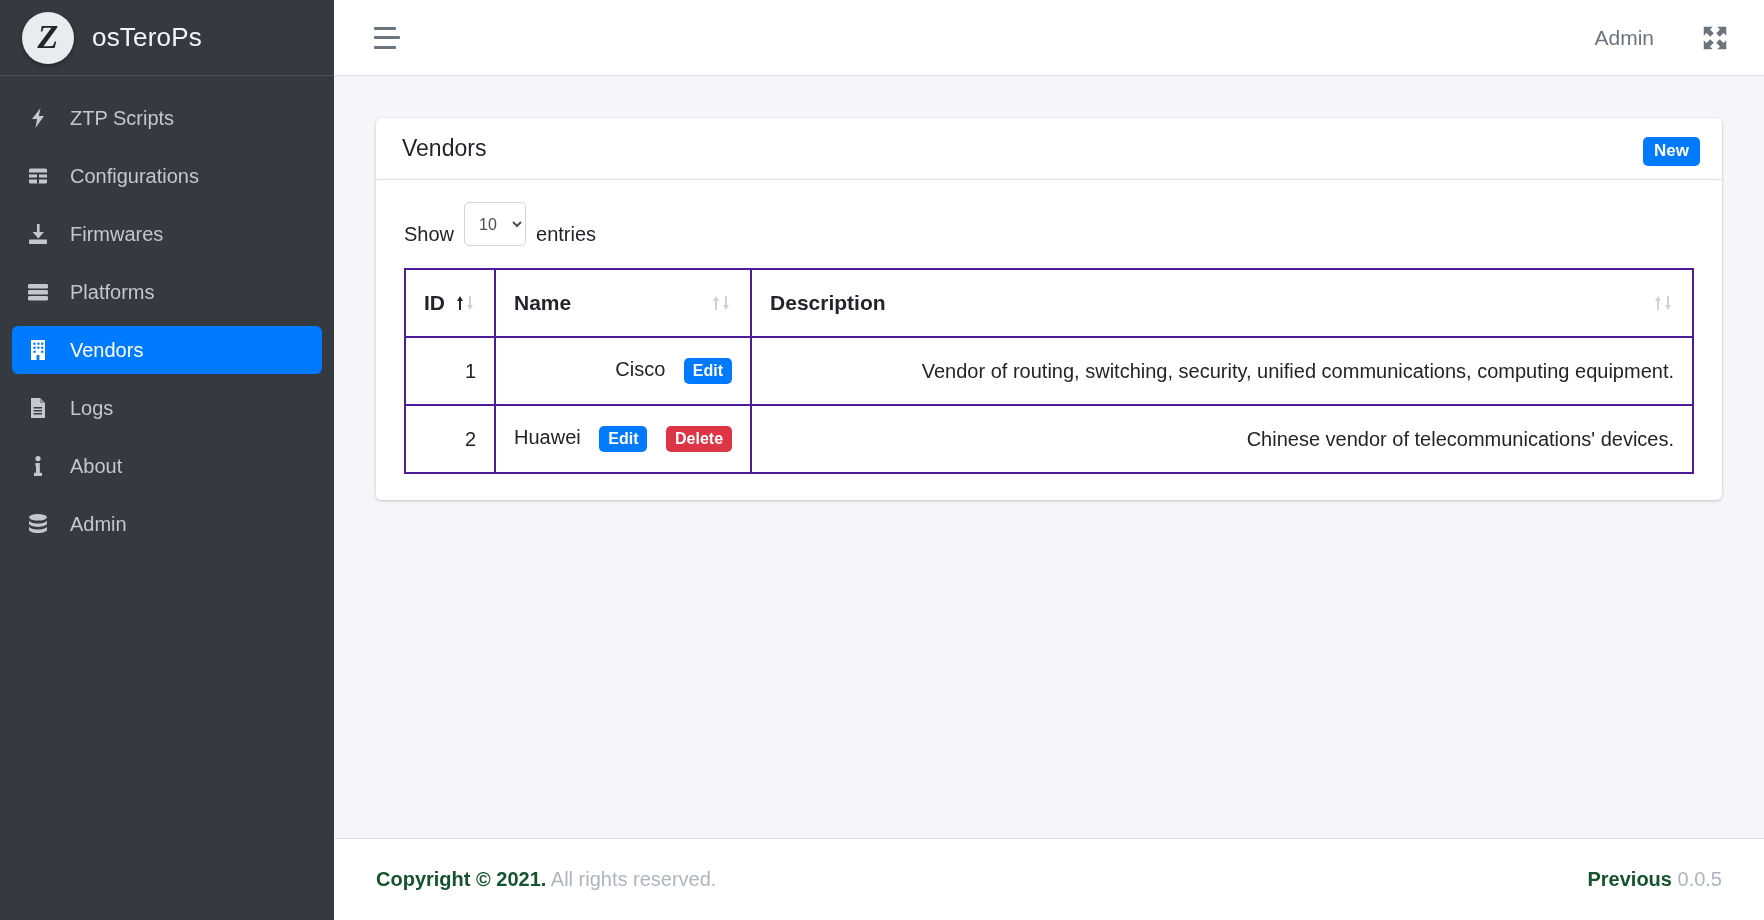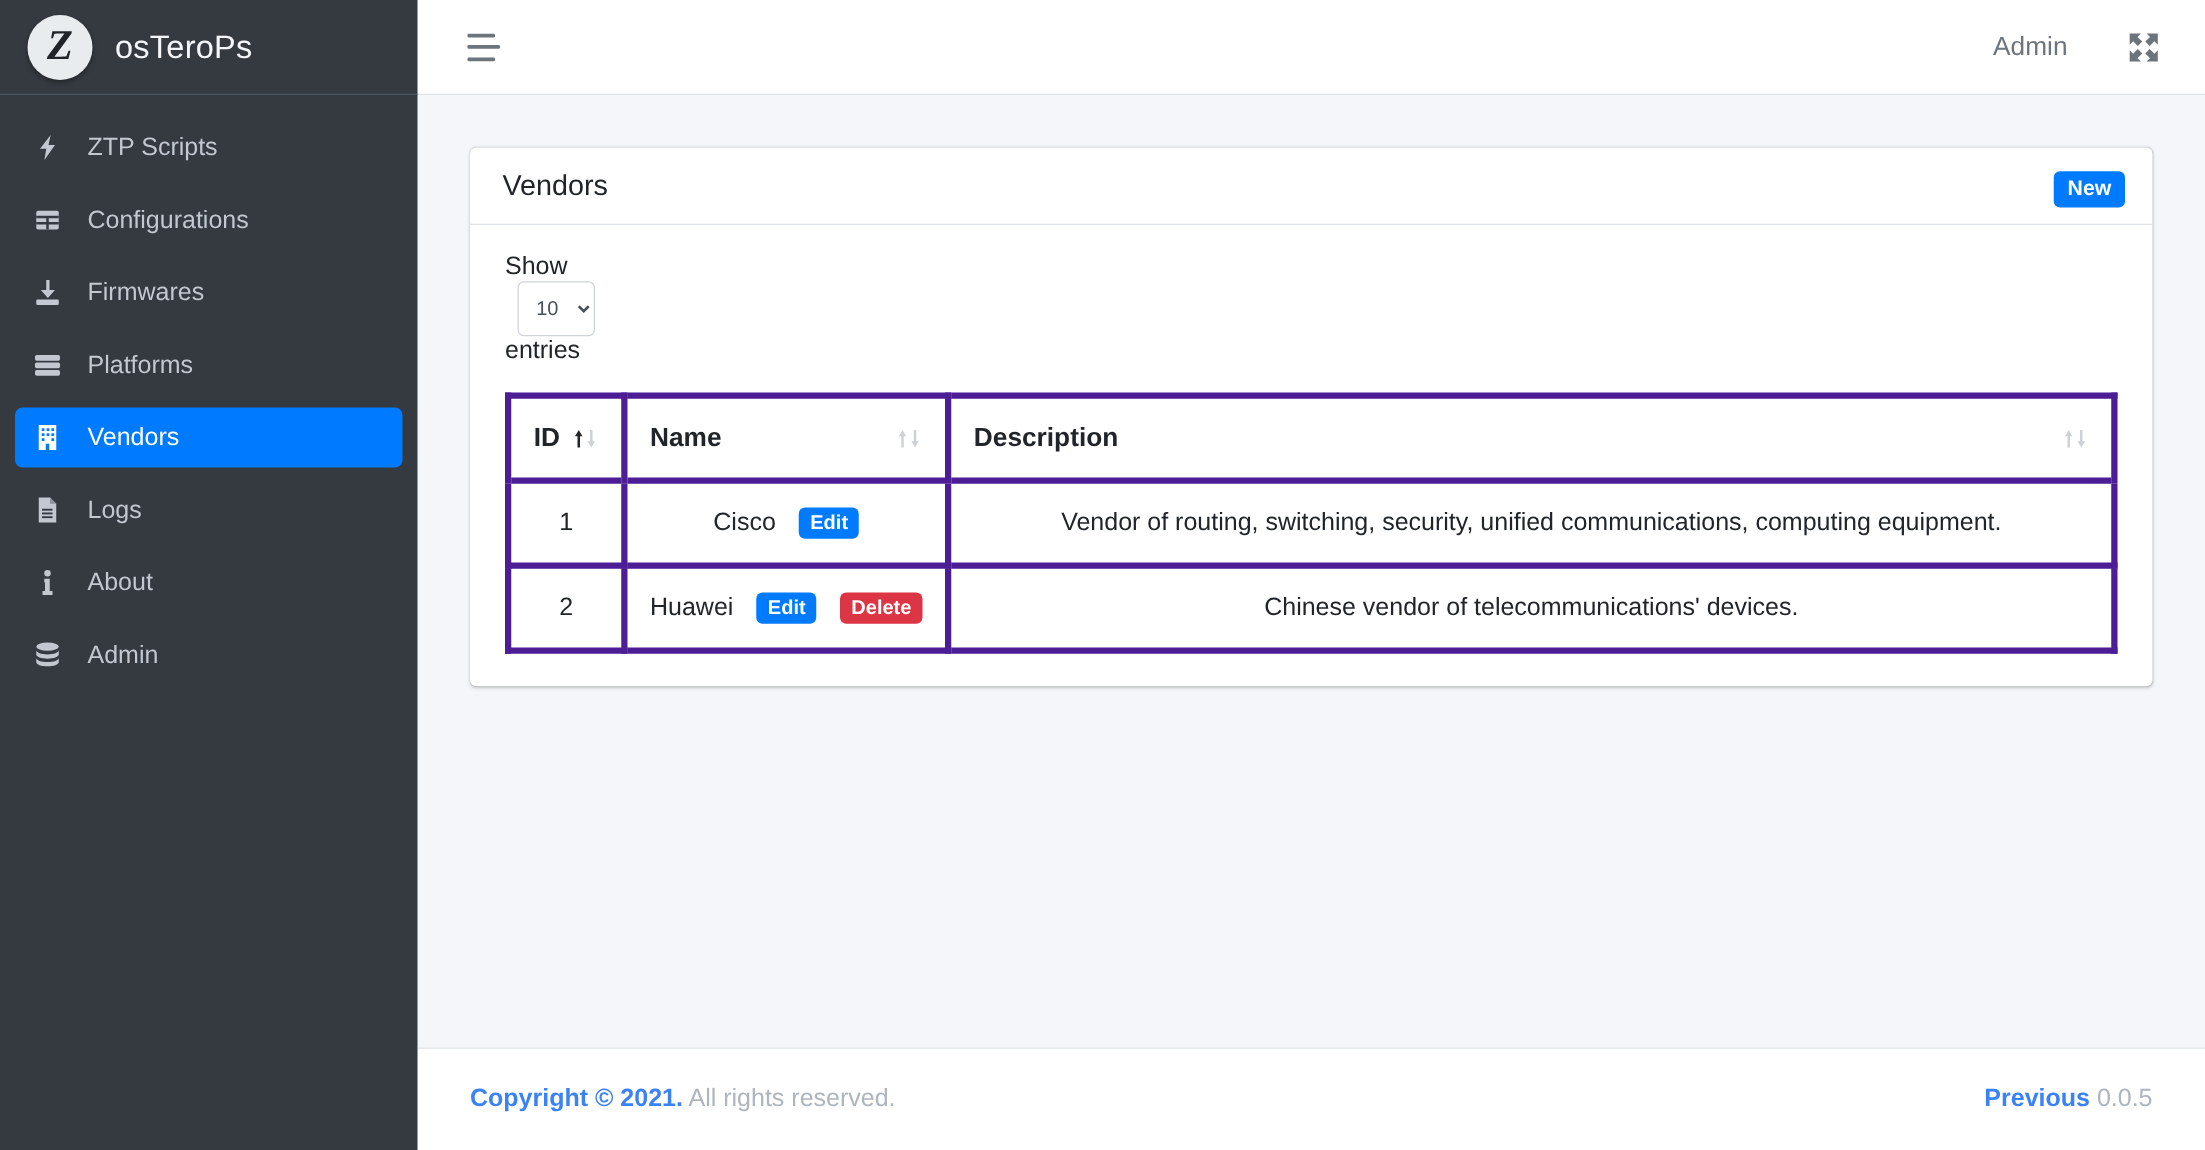--- a/index.html
+++ b/index.html
@@ -101,38 +101,38 @@
   .btn-new {
     position: absolute; right: 22px; top: 19px;
     background: #007bff; color: #fff;
     font-size: 17px; font-weight: bold;
     padding: 5px 11px; border-radius: 5px;
     border: none; cursor: pointer; line-height: 1.1; text-align: center;
   }
   .card-body { padding: 22px 28px 26px 28px; }
 
   .length-row {
-    display: flex; align-items: flex-start;
-    font-size: 20px; color: #212529; margin-bottom: 22px; flex-direction: column;
+    display: flex; align-items: flex-end;
+    font-size: 20px; color: #212529; margin-bottom: 22px;
   }
   .length-select {
     margin: 0 10px;
     border: 1px solid #ced4da; border-radius: 5px;
     background: #fff; color: #495057;
     font-family: "Liberation Sans", sans-serif;
     font-size: 16px;
     height: 44px; width: 62px;
     padding: 0 6px 0 10px;
     cursor: pointer;
   }
 
   table.dt { width: 100%; border-collapse: collapse; }
   table.dt th, table.dt td {
-    border: 5px solid #4c1d95;
-    padding: 0 18px; height: 68px; text-align: center;
+    border: 2px solid #4c1d95;
+    padding: 0 18px; height: 68px; text-align: right;
     vertical-align: middle;
   }
   table.dt thead th {
     font-size: 21px; font-weight: bold; color: #212529;
     border-bottom-width: 2px; position: relative; cursor: pointer;
   }
   th .th-inner { display: flex; align-items: center; }
   th.col-id { width: 82px; }
   th.col-name { width: 218px; }
   th .sort { margin-left: auto; display: inline-flex; }
@@ -163,21 +163,21 @@
   }
   .page-link:last-child { border-right: none; }
   .page-link.active { background: #007bff; color: #fff; font-weight: normal; }
 
   .footer {
     height: 82px; min-height: 82px; background: #fff;
     border-top: 1px solid #dee2e6;
     display: flex; align-items: center;
     padding: 0 42px; font-size: 20px; color: #adb5bd;
   }
-  .footer b { color: #3b82f6; font-weight: bold; }
+  .footer b { color: #14532d; font-weight: bold; }
   .footer-right { margin-left: auto; }
 </style>
 </head>
 <body>
 
 <div class="app">
 
   <aside class="sidebar">
     <div class="brand">
       <div class="brand-logo">

